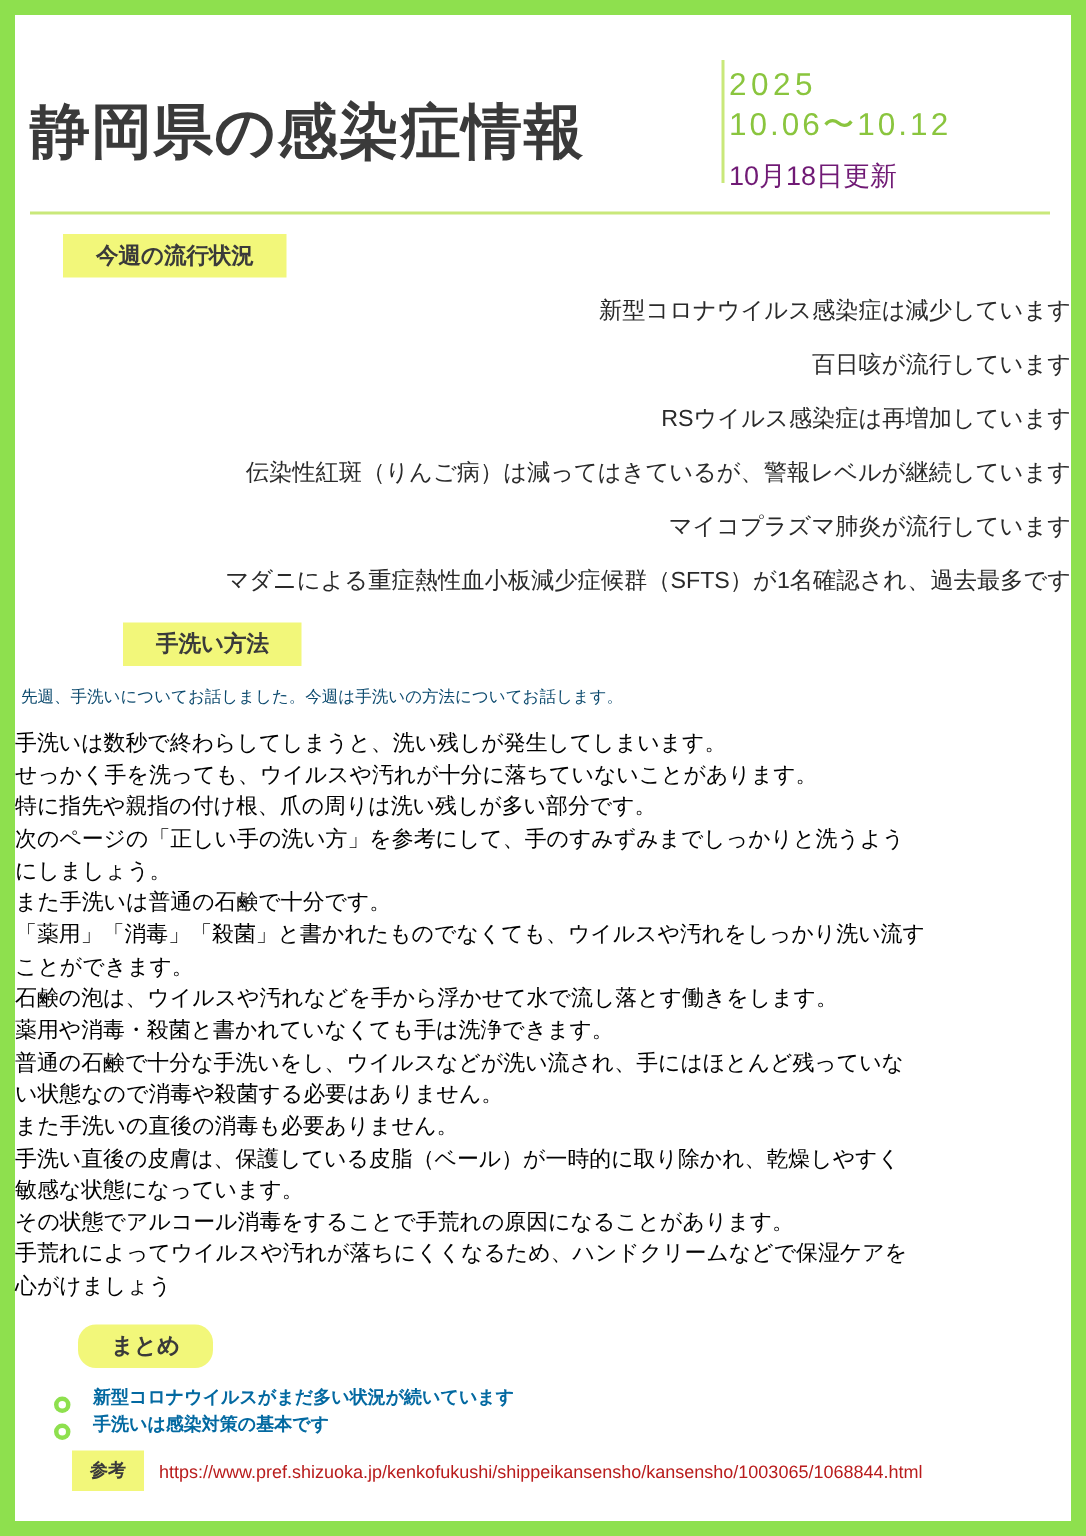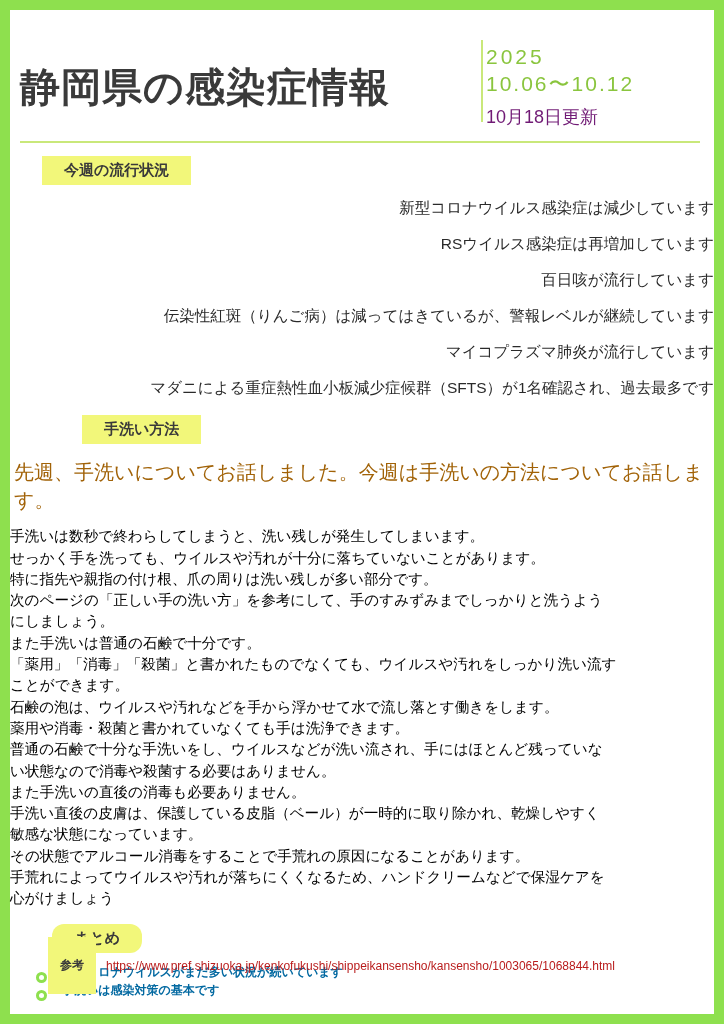--- a/index.html
+++ b/index.html
@@ -133,22 +133,22 @@
   .status-list li {
     font-size: 15.5px;
     color: #2a2a2a;
     margin: 0 0 19px 0;
     padding-left: 12px;
     line-height: 1.1;
   }
   .status-list li:nth-child(1) { padding-left: 8px; }
   
   .lead {
-    font-size: 20px;
-    color: #a16207;
+    font-size: 11px;
+    color: #0c4a6e;
     margin: 14px 0 0 4px;
     line-height: 1.4;
   }
   .body-text {
     font-size: 14.6px;
     color: #000000;
     margin: 12px 0 0 0;
     line-height: 1.46;
     white-space: pre-wrap;
   }
@@ -190,21 +190,21 @@
     left: 38px;
     bottom: 20px;
     display: flex;
     align-items: center;
   }
   .ref-badge {
     background: #f2f77a;
     font-size: 12px;
     font-weight: bold;
     color: #3a3a3a;
-    padding: 20px 12px;
+    padding: 5px 12px;
     margin-right: 10px;
   }
   .ref-url {
     font-size: 12px;
     color: #b91c1c;
     font-family: Liberation Sans, sans-serif;
   }
 </style>
 </head>
 <body>
@@ -225,22 +225,22 @@
         <div class="date-range">10.06〜10.12</div>
         <div class="date-update">10月18日更新</div>
       </div>
       <div class="hsep"></div>
     </div>
 
     <div class="sec-head-wrap">
       <div class="sec-head">今週の流行状況</div>
       <ul class="status-list">
         <li>新型コロナウイルス感染症は減少しています</li>
+        <li>百日咳が流行しています</li>
         <li>RSウイルス感染症は再増加しています</li>
-        <li>百日咳が流行しています</li>
         <li>伝染性紅斑（りんご病）は減ってはきているが、警報レベルが継続しています</li>
         <li>マイコプラズマ肺炎が流行しています</li>
         <li>マダニによる重症熱性血小板減少症候群（SFTS）が1名確認され、過去最多です</li>
       </ul>
     </div>
 
     <div>
       <div class="sec-head mt2">手洗い方法</div>
       <div class="lead">先週、手洗いについてお話しました。今週は手洗いの方法についてお話します。</div>
       <div class="body-text">手洗いは数秒で終わらしてしまうと、洗い残しが発生してしまいます。

